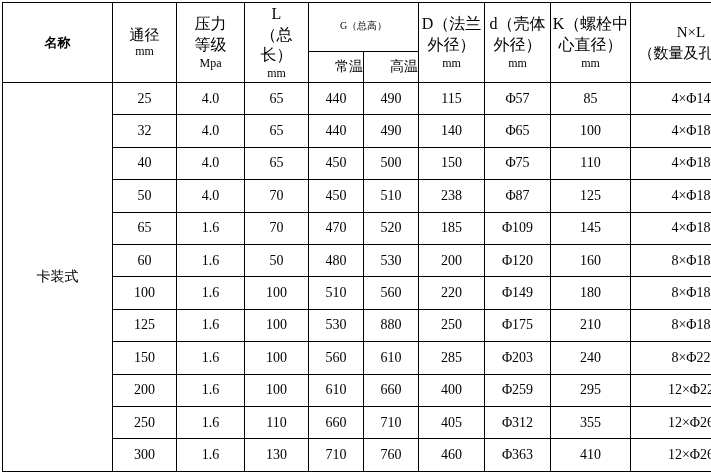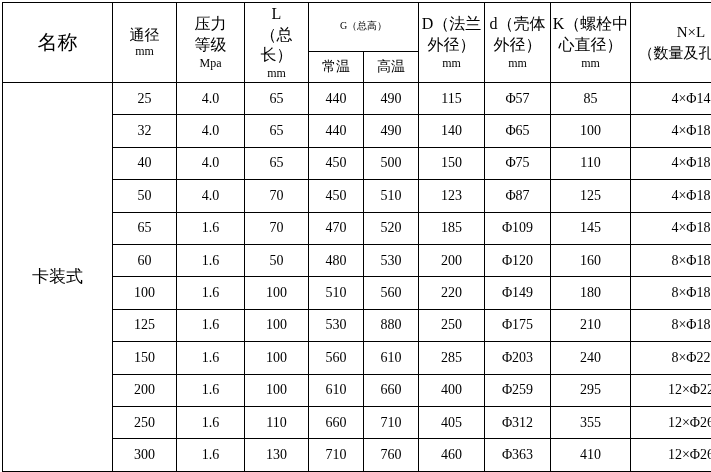--- a/index.html
+++ b/index.html
@@ -32,40 +32,42 @@
     font-weight: normal;
     padding: 0;
   }
   thead td {
     height: 78px;
     font-size: 14px;
     line-height: 1.25;
   }
   thead td.sub {
     height: 30px;
+    text-align: right;
   }
   tbody td {
     height: 31.4px;
     font-size: 14px;
   }
   td.name-cell {
-    font-size: 17px;
+    font-size: 14px;
     margin-left: 26px;
   }
   .hdr-main {
     display: block;
     font-size: 15px;
   }
   .hdr-unit {
     display: block;
     font-size: 12px;
     font-family: "Liberation Serif", "DejaVu Serif", serif;
   }
   .hdr-title {
-    font-size: 20px;
+    font-size: 13px;
+    font-weight: bold;
   }
   .grp-title {
     display: block;
     font-size: 10px;
     padding-bottom: 2px;
   }
   .two-line {
     display: block;
     font-size: 16px;
     line-height: 1.3;
@@ -174,21 +176,21 @@
         <td>Φ75</td>
         <td>110</td>
         <td>4×Φ18</td>
       </tr>
       <tr>
         <td>50</td>
         <td>4.0</td>
         <td>70</td>
         <td>450</td>
         <td>510</td>
-        <td>123</td>
+        <td>238</td>
         <td>Φ87</td>
         <td>125</td>
         <td>4×Φ18</td>
       </tr>
       <tr>
         <td>65</td>
         <td>1.6</td>
         <td>70</td>
         <td>470</td>
         <td>520</td>

